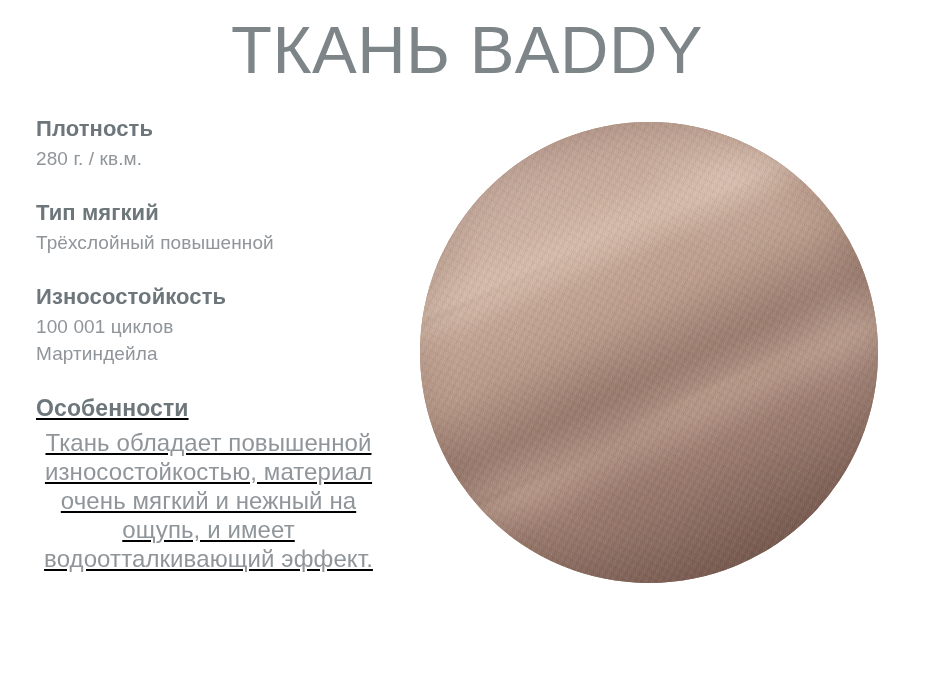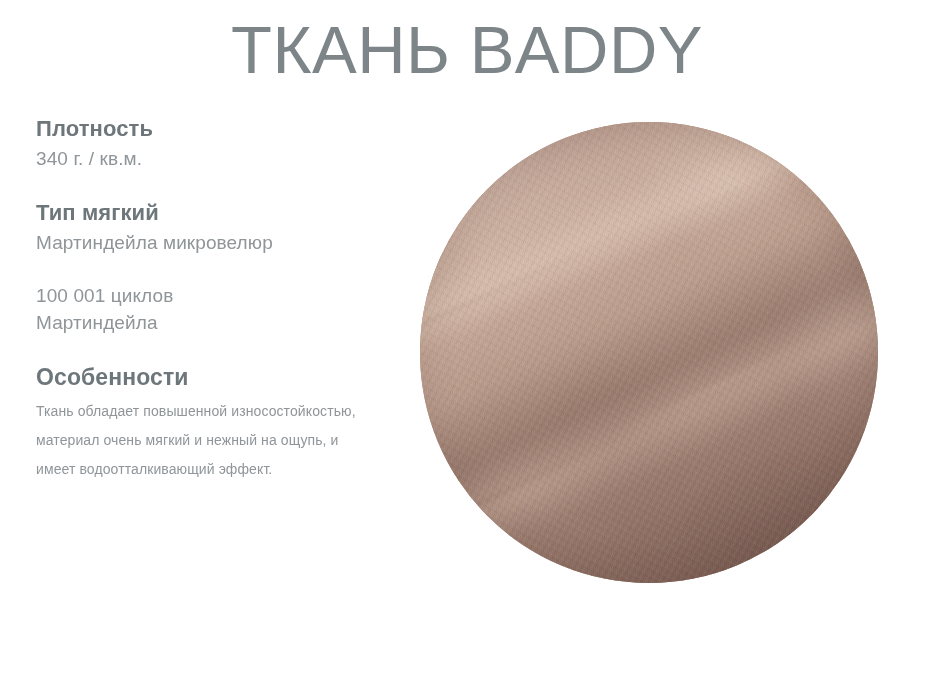--- a/index.html
+++ b/index.html
@@ -44,20 +44,21 @@
     position: absolute;
     left: 36px;
     top: 114px;
     width: 360px;
   }
   .spec-block {
     margin-bottom: 26px;
   }
   .spec-block:last-child {
     margin-bottom: 0;
+    text-decoration: underline;
   }
   .spec-label {
     font-size: 22px;
     line-height: 29px;
     font-weight: 700;
     color: #6d767a;
     letter-spacing: 0.1px;
     margin-bottom: 2px;
   }
   .spec-value {
@@ -67,23 +68,24 @@
     color: #8f9599;
     letter-spacing: 0.1px;
     white-space: pre-line;
   }
   .spec-block.features .spec-label {
     font-size: 23px;
     line-height: 31px;
     margin-bottom: 4px;
   }
   .spec-block.features .spec-value {
-    font-size: 14px;
+    font-size: 24px;
     line-height: 29px;
     max-width: 345px;
+    text-align: center;
   }
 
   
   .fabric-circle {
     position: absolute;
     left: 420px;
     top: 122px;
     width: 458px;
     height: 461px;
     border-radius: 50%;
@@ -273,29 +275,30 @@
 <body>
 
 <div class="slide">
 
   <div class="title">ТКАНЬ BADDY</div>
 
   <div class="specs">
 
     <div class="spec-block">
       <div class="spec-label">Плотность</div>
-      <div class="spec-value">340 г. / кв.м.</div>
+      <div class="spec-value">280 г. / кв.м.</div>
     </div>
 
     <div class="spec-block">
       <div class="spec-label">Тип мягкий</div>
-      <div class="spec-value">Мартиндейла микровелюр</div>
+      <div class="spec-value">Трёхслойный повышенной</div>
     </div>
 
     <div class="spec-block">
+      <div class="spec-label">Износостойкость</div>
       <div class="spec-value">100 001 циклов
 Мартиндейла</div>
     </div>
 
     <div class="spec-block features">
       <div class="spec-label">Особенности</div>
       <div class="spec-value">Ткань обладает повышенной износостойкостью, материал очень мягкий и нежный на ощупь, и имеет водоотталкивающий эффект.</div>
     </div>
 
   </div>

